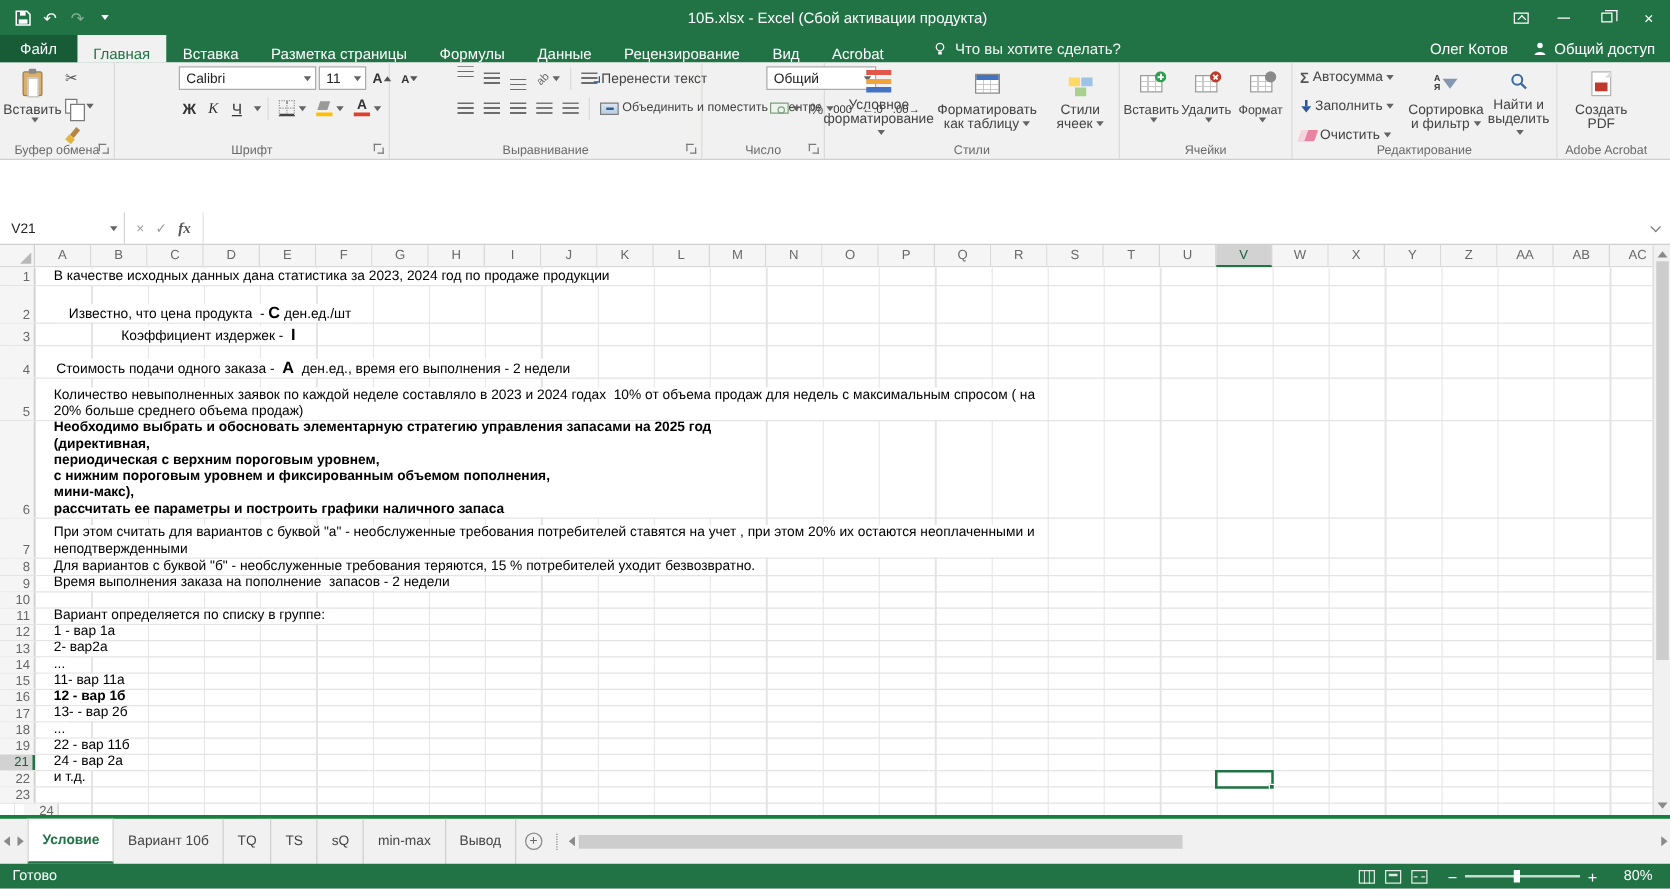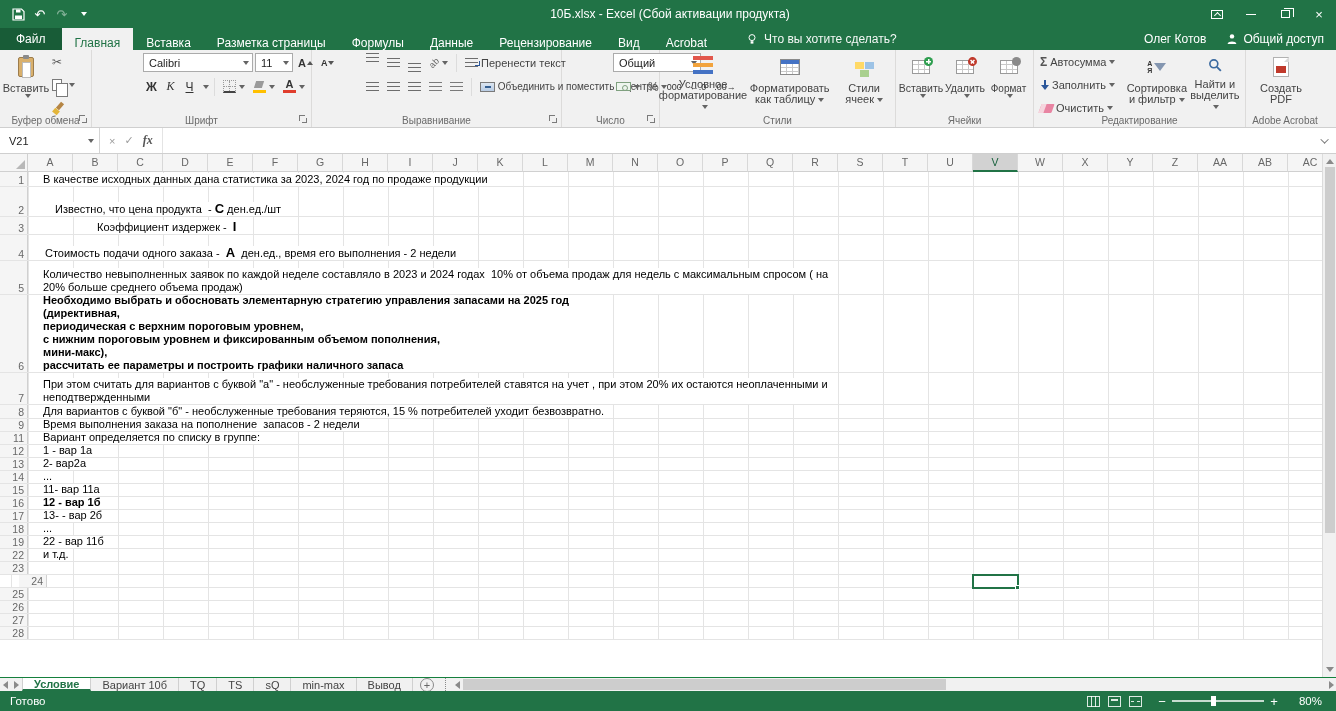--- a/index.html
+++ b/index.html
@@ -109,21 +109,21 @@
   .icon-eraser::after { content:""; position:absolute; left:0; top:0; bottom:0; width:5px; background:#f6d5de; }
   .icon-sort { display:flex; align-items:center; gap:2px; }
   .sort-letters { display:flex; flex-direction:column; font-size:7px; line-height:7px; color:#333; font-weight:bold; }
   .funnel { width:0; height:0; border-left:6px solid transparent; border-right:6px solid transparent; border-top:8px solid #8496b0; position:relative; }
   .icon-pdf { width:16px; height:20px; background:#fff; border:1px solid #b1b1b1; position:relative; }
   .icon-pdf::before { content:""; position:absolute; right:-1px; top:-1px; border-left:5px solid transparent; border-bottom:5px solid #d9d9d9; }
   .icon-pdf::after { content:""; position:absolute; left:2px; bottom:3px; width:10px; height:7px; background:#c0392b; }
   .lblwrap { display:block; }
 
   
-  .fbar { height:26px; background:#fff; border-bottom:1px solid #cfcfcf; display:flex; align-items:stretch; font-size:11px; flex:0 0 auto; }
+  .fbar { height:26px; background:#fff; border-bottom:1px solid #cfcfcf; display:flex; align-items:stretch; font-size:11px; flex:0 0 auto;margin-top:42px; }
   .namebox { width:100px; border-right:1px solid #d4d4d4; display:flex; align-items:center; padding:0 5px 0 9px; color:#222; }
   .namebox .caret { margin-left:auto; }
   .fbtns { display:flex; align-items:center; gap:9px; padding:0 9px; color:#9b9b9b; font-size:11px; }
   .fx { font-family:"Liberation Serif",serif; font-style:italic; font-weight:bold; color:#555; font-size:12px; }
   .finput { flex:1; border-left:1px solid #e4e4e4; }
   .fchev { width:20px; display:flex; align-items:center; justify-content:center; }
   .fchev i { width:6px; height:6px; border-left:1px solid #7a7a7a; border-bottom:1px solid #7a7a7a; transform:rotate(-45deg) translateY(-2px); }
 
   
   .sheet { flex:1 1 auto; position:relative; background:#fff; overflow:hidden; }
@@ -147,21 +147,21 @@
   .bigchar { font-weight:bold; font-size:13px; }
   .selbox { position:absolute; border:2px solid #217346; background:transparent; }
   .selhandle { position:absolute; right:-3px; bottom:-3px; width:5px; height:5px; background:#217346; border:1px solid #fff; }
   .vscroll { position:absolute; top:0; right:0; bottom:0; width:14px; background:#f1f1f1; border-left:1px solid #dcdcdc; display:flex; flex-direction:column; align-items:center; }
   .sarr-up { width:0;height:0;border-left:4px solid transparent;border-right:4px solid transparent;border-bottom:5px solid #8a8a8a; margin:5px 0 3px; }
   .sarr-dn { width:0;height:0;border-left:4px solid transparent;border-right:4px solid transparent;border-top:5px solid #8a8a8a; margin:3px 0 5px; }
   .vthumb { width:10px; height:70%; background:#cdcdcd; }
   .vspacer { flex:1; }
 
   
-  .tabsbar { height:14px; background:#f1f1f1; border-top:1px solid #15803d; display:flex; align-items:stretch; font-size:11px; color:#444; flex:0 0 auto; }
+  .tabsbar { height:39px; background:#f1f1f1; border-top:3px solid #15803d; display:flex; align-items:stretch; font-size:11px; color:#444; flex:0 0 auto; }
   .tnav { display:flex; align-items:center; padding:0 3px; gap:6px; }
   .tnavbtn { width:0; height:0; border-top:4px solid transparent; border-bottom:4px solid transparent; }
   .tnavbtn.left { border-right:5px solid #8a8a8a; }
   .tnavbtn.right { border-left:5px solid #8a8a8a; }
   .stabs { display:flex; align-items:stretch; }
   .stab { padding:0 11px; display:flex; align-items:center; border-right:1px solid #d0d0d0; white-space:nowrap; }
   .stab:first-child { border-left:1px solid #d0d0d0; }
   .stab.active { background:#fff; color:#217346; font-weight:bold; border-bottom:2px solid #217346; }
   .addsheet { width:14px; height:14px; border:1px solid #8a8a8a; border-radius:50%; color:#666; font-size:11px; line-height:12px; text-align:center; align-self:center; margin:0 7px; }
   .tsplit { width:4px; border-left:1px dotted #8a8a8a; height:13px; align-self:center; margin:0 4px; }
@@ -591,20 +591,24 @@
               <div class="ctext">Для вариантов с буквой "б" - необслуженные требования теряются, 15 % потребителей уходит безвозвратно.</div>
             </div>
           </div>
           <div class="grow" style="height: 13px;">
             <div class="row-h">9</div>
             <div class="row-body">
               <div class="ctext">Время выполнения заказа на пополнение  запасов - 2 недели</div>
             </div>
           </div>
           <div class="grow" style="height: 13px;">
+            <div class="row-h">10</div>
+            <div class="row-body"></div>
+          </div>
+          <div class="grow" style="height: 13px;">
             <div class="row-h">11</div>
             <div class="row-body">
               <div class="ctext">Вариант определяется по списку в группе:</div>
             </div>
           </div>
           <div class="grow" style="height: 13px;">
             <div class="row-h">12</div>
             <div class="row-body">
               <div class="ctext">1 - вар 1а</div>
             </div>
@@ -642,20 +646,26 @@
           <div class="grow" style="height: 13px;">
             <div class="row-h">18</div>
             <div class="row-body">
               <div class="ctext">...</div>
             </div>
           </div>
           <div class="grow" style="height: 13px;">
             <div class="row-h">19</div>
             <div class="row-body">
               <div class="ctext">22 - вар 11б</div>
+            </div>
+          </div>
+          <div class="grow" style="height: 13px;">
+            <div class="row-h sel">21</div>
+            <div class="row-body">
+              <div class="ctext">24 - вар 2а</div>
             </div>
           </div>
           <div class="grow" style="height: 13px;">
             <div class="row-h">22</div>
             <div class="row-body">
               <div class="ctext">и т.д.</div>
             </div>
           </div>
           <div class="grow" style="height: 13px;">
             <div class="row-h">23</div>

